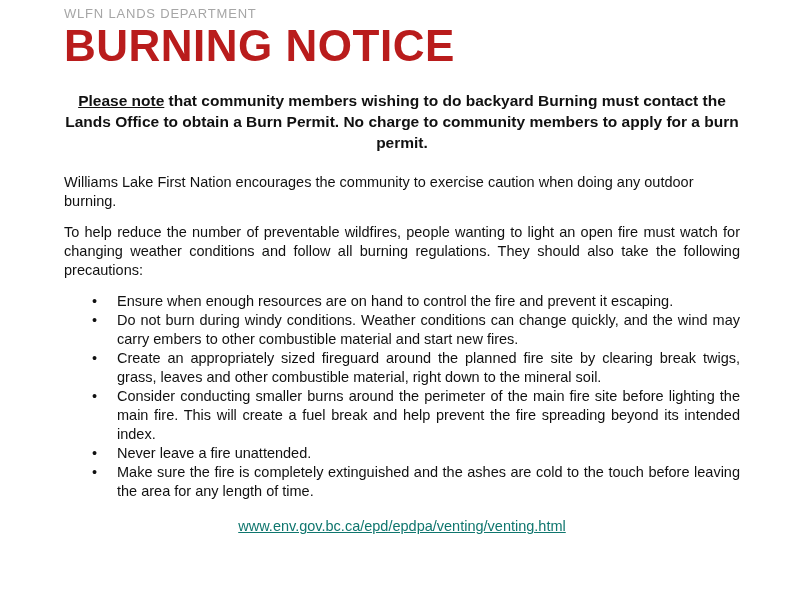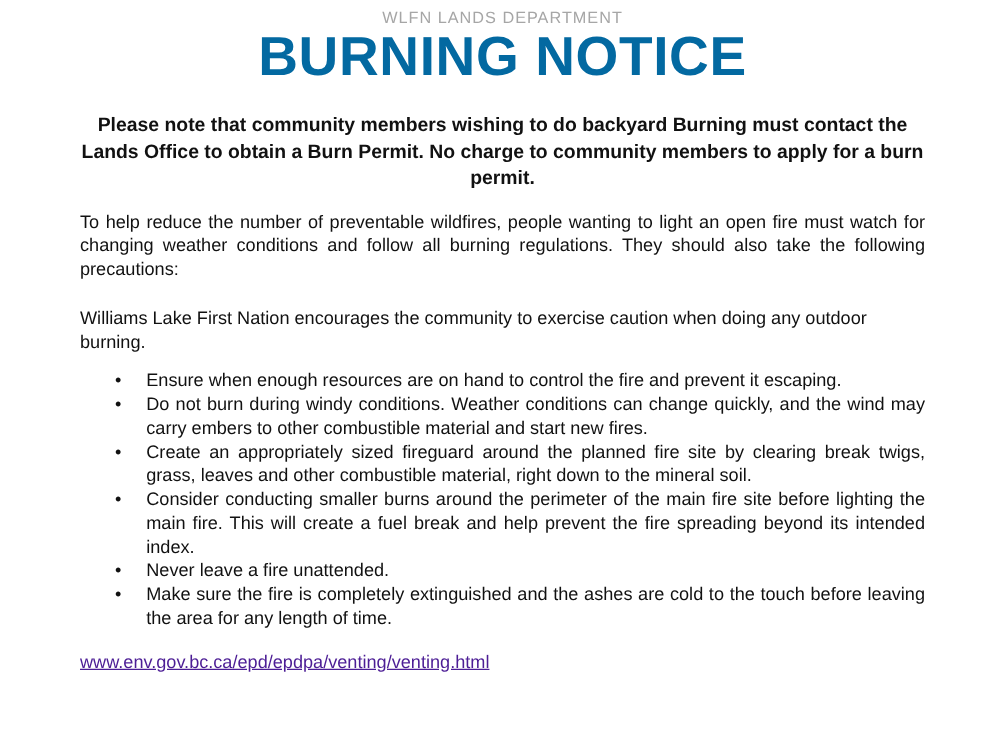--- a/index.html
+++ b/index.html
@@ -11,42 +11,41 @@
     width: 800px;
     height: 600px;
     overflow: hidden;
     font-family: "Liberation Sans", "DejaVu Sans", sans-serif;
     color: #111111;
   }
   .page {
     padding: 6px 60px 0 64px;
   }
   .dept-line {
-    text-align: center;
     font-size: 13px;
     letter-spacing: 0.8px;
     color: #a6a6a6;
     line-height: 16px;
   }
   .main-title {
-    text-align: center;
     font-size: 44px;
     font-weight: bold;
-    color: #0369a1;
+    color: #b91c1c;
     line-height: 48px;
     letter-spacing: 0.5px;
   }
   .intro {
     margin-top: 20px;
     text-align: center;
     font-weight: bold;
     font-size: 15.5px;
     line-height: 21px;
   }
   .intro .underlined {
+    text-decoration: underline;
   }
   .para {
     font-size: 14.5px;
     line-height: 19px;
     margin: 0;
   }
   .p1 { margin-top: 20px; }
   .p2 { margin-top: 12px; text-align: justify; }
   .bullet-list {
     list-style: none;
@@ -68,40 +67,40 @@
     text-align: justify;
   }
   .venting {
     margin-top: 16px;
     font-size: 14.5px;
     line-height: 19px;
     text-align: justify;
   }
   .venting-link {
     display: block;
-    color: #4c1d95;
+    color: #0f766e;
     text-decoration: underline;
-    text-align: left;
+    text-align: center;
     cursor: pointer;
   }
 </style>
 </head>
 <body>
 
 <div class="page">
 
   <div class="dept-line">WLFN LANDS DEPARTMENT</div>
 
   <div class="main-title">BURNING NOTICE</div>
 
   <p class="intro"><span class="underlined">Please note</span><span> that community members wishing to do backyard Burning must contact the Lands Office to obtain a Burn Permit. No charge to community members to apply for a burn permit.</span></p>
 
+  <p class="para p1">Williams Lake First Nation encourages the community to exercise caution when doing any outdoor burning.</p>
+
   <p class="para p2">To help reduce the number of preventable wildfires, people wanting to light an open fire must watch for changing weather conditions and follow all burning regulations. They should also take the following precautions:</p>
-
-  <p class="para p1">Williams Lake First Nation encourages the community to exercise caution when doing any outdoor burning.</p>
 
   <ul class="bullet-list">
     <li class="bullet-item">
       <span class="bullet-dot">•</span>
       <span class="bullet-text">Ensure when enough resources are on hand to control the fire and prevent it escaping.</span>
     </li>
     <li class="bullet-item">
       <span class="bullet-dot">•</span>
       <span class="bullet-text">Do not burn during windy conditions. Weather conditions can change quickly, and the wind may carry embers to other combustible material and start new fires.</span>
     </li>

